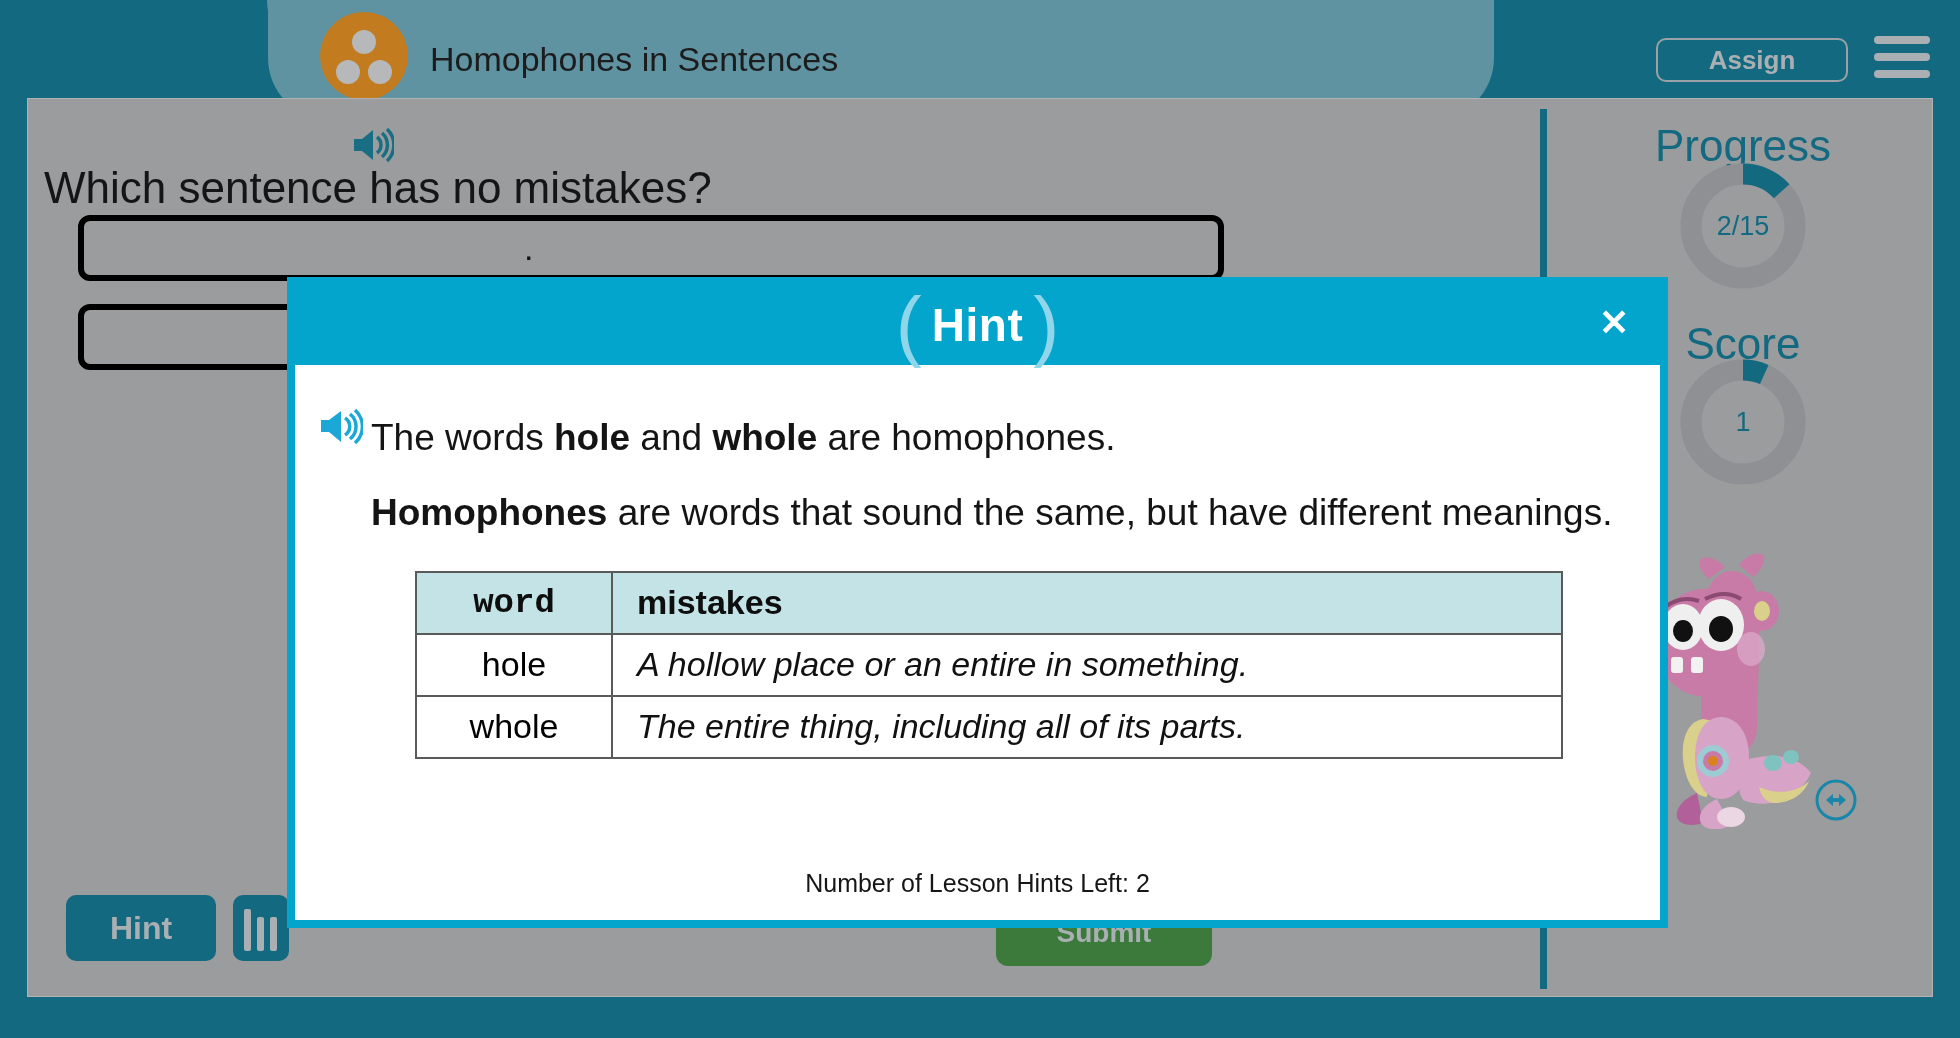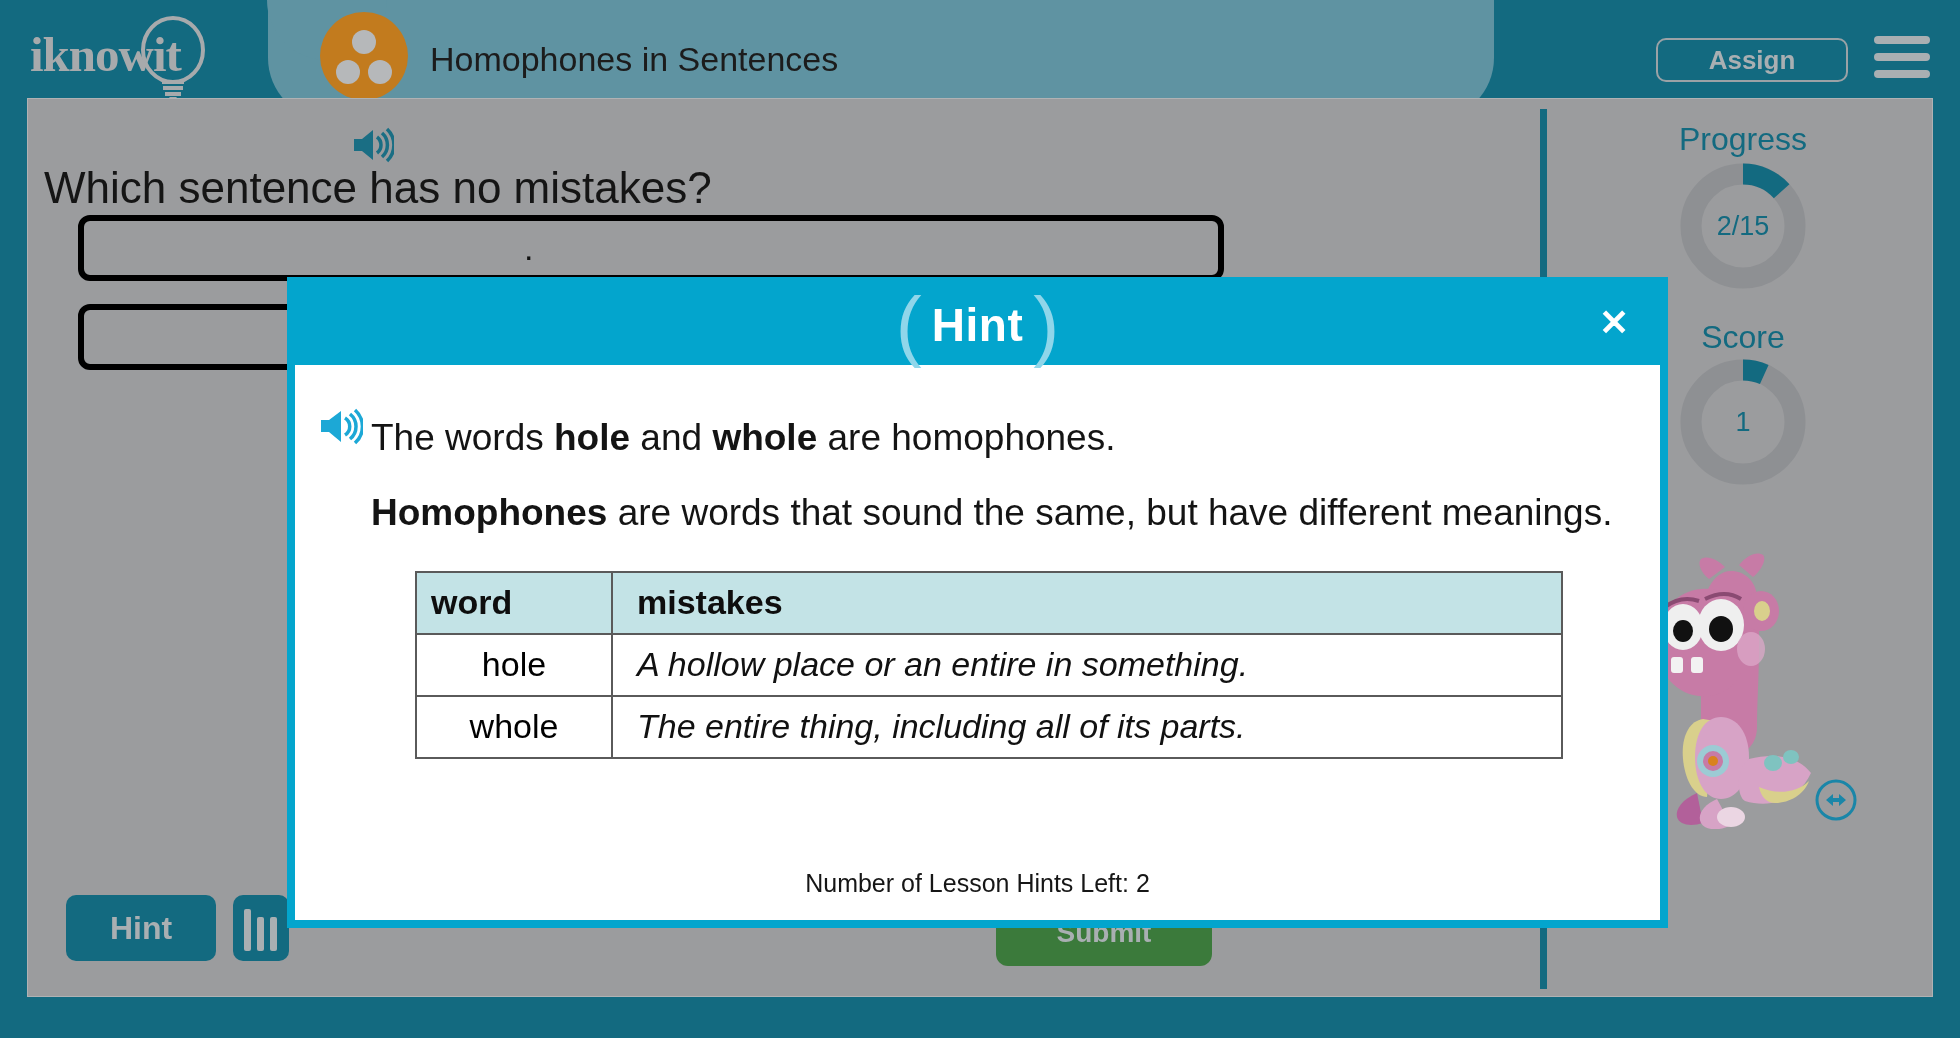--- a/index.html
+++ b/index.html
@@ -216,21 +216,21 @@
     position: absolute;
     left: 1525px; top: 0;
     width: 380px; height: 899px;
   }
 
   .ring-label {
     position: absolute;
     width: 100%;
     text-align: center;
     color: #136A80;
-    font-size: 32px;
+    font-size: 44px;
     font-weight: 500;
   }
   #progress-label { top: 22px; }
   #score-label    { top: 220px; }
 
   .ring-wrap {
     position: absolute;
     left: 50%;
     transform: translateX(-50%);
     width: 130px; height: 130px;
@@ -353,21 +353,21 @@
   #hint-table thead th {
     background: #C3E3E6;
     font-weight: bold;
     color: #0E0E0E;
   }
   #hint-table th.col-word,
   #hint-table td.col-word {
     width: 196px;
     text-align: center;
   }
-  #hint-table thead th.col-word { text-align: left; }
+  #hint-table thead th.col-word { text-align: center; font-family: Liberation Mono, monospace; }
   #hint-table thead th.col-meaning { text-align: left; padding-left: 24px; }
   #hint-table td.col-meaning {
     font-style: italic;
     text-align: left;
     padding-left: 24px;
     color: #111;
   }
 
   #hints-left {
     position: absolute;
@@ -376,30 +376,20 @@
     text-align: center;
     font-size: 25px;
     color: #161616;
   }
 </style>
 </head>
 <body>
 
 <div id="header">
 
-  <div id="logo">
-    <div id="logo-text">iknowit</div>
-    <svg id="logo-bulb" viewBox="0 0 74 86">
-      <ellipse cx="37" cy="34" rx="30" ry="32" fill="none" stroke="#A7AAAC" stroke-width="4"></ellipse>
-      <rect x="26" y="64" width="22" height="4" fill="#A7AAAC"></rect>
-      <rect x="27" y="70" width="20" height="4" fill="#A7AAAC"></rect>
-      <rect x="29" y="76" width="16" height="4" fill="#A7AAAC"></rect>
-      <path d="M33 81 h8 l-4 5 z" fill="#A7AAAC"></path>
-    </svg>
-  </div>
 
   <div id="tab-pill"></div>
 
   <div id="lesson-icon">
     <div class="dot d1"></div>
     <div class="dot d2"></div>
     <div class="dot d3"></div>
   </div>
 
   <div id="lesson-title">Homophones in Sentences</div>

